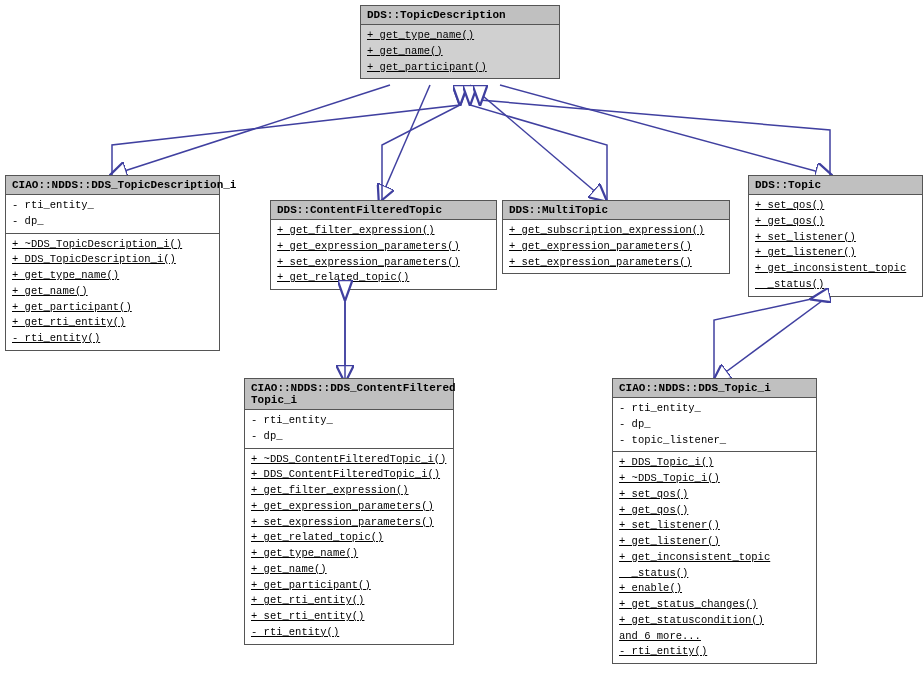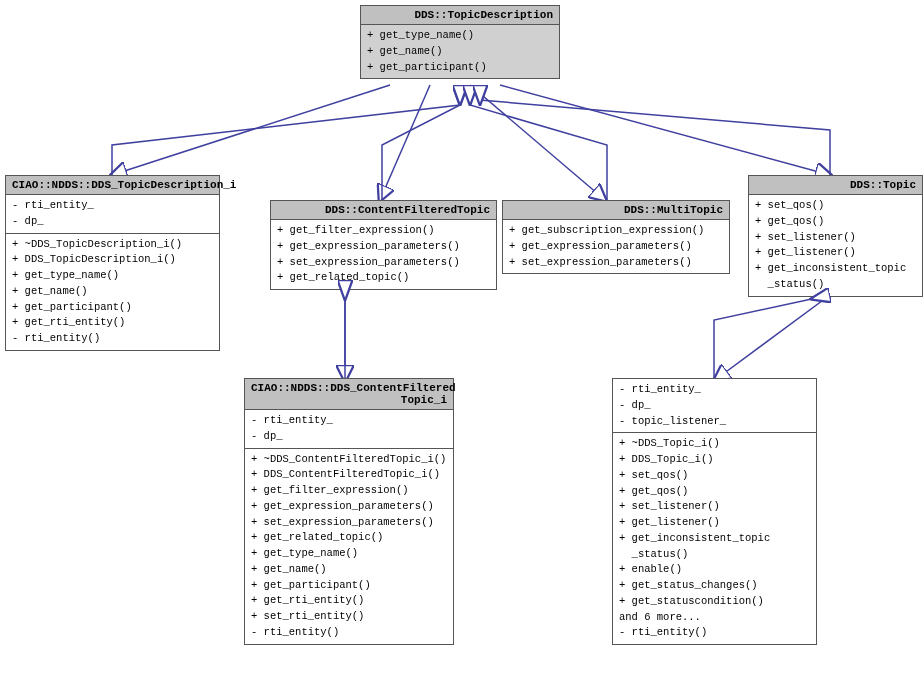--- a/index.html
+++ b/index.html
@@ -30,32 +30,33 @@
       background: #fff;
       min-width: 120px;
     }
     .uml-box.highlighted {
       background: #d0d0d0;
     }
     .uml-title {
       background: #c0c0c0;
       border-bottom: 1px solid #555;
       padding: 3px 6px;
-      text-align: right;
+      text-align: left;
       font-weight: bold;
       font-size: 11px;
     }
     .uml-section {
       border-bottom: 1px solid #555;
       padding: 3px 6px;
       font-size: 10.5px;
       line-height: 1.5;
     }
     .uml-section:last-child {
       border-bottom: none;
+      text-decoration: underline;
     }
     .uml-section .item {
       white-space: nowrap;
     }
   </style>
 </head>
 <body>
 
 <div class="diagram-container">
   <svg class="connections">
@@ -155,28 +156,29 @@
       <div class="item">+ get_type_name()</div>
       <div class="item">+ get_name()</div>
       <div class="item">+ get_participant()</div>
       <div class="item">+ get_rti_entity()</div>
       <div class="item">+ set_rti_entity()</div>
       <div class="item">- rti_entity()</div>
     </div>
   </div>
 
   <div class="uml-box" style="left:612px; top:378px; width:205px;">
+    <div class="uml-title">CIAO::NDDS::DDS_Topic_i</div>
     <div class="uml-section">
       <div class="item">- rti_entity_</div>
       <div class="item">- dp_</div>
       <div class="item">- topic_listener_</div>
     </div>
     <div class="uml-section">
+      <div class="item">+ DDS_Topic_i()</div>
       <div class="item">+ ~DDS_Topic_i()</div>
-      <div class="item">+ DDS_Topic_i()</div>
       <div class="item">+ set_qos()</div>
       <div class="item">+ get_qos()</div>
       <div class="item">+ set_listener()</div>
       <div class="item">+ get_listener()</div>
       <div class="item">+ get_inconsistent_topic</div>
       <div class="item">&nbsp;&nbsp;_status()</div>
       <div class="item">+ enable()</div>
       <div class="item">+ get_status_changes()</div>
       <div class="item">+ get_statuscondition()</div>
       <div class="item">and 6 more...</div>

